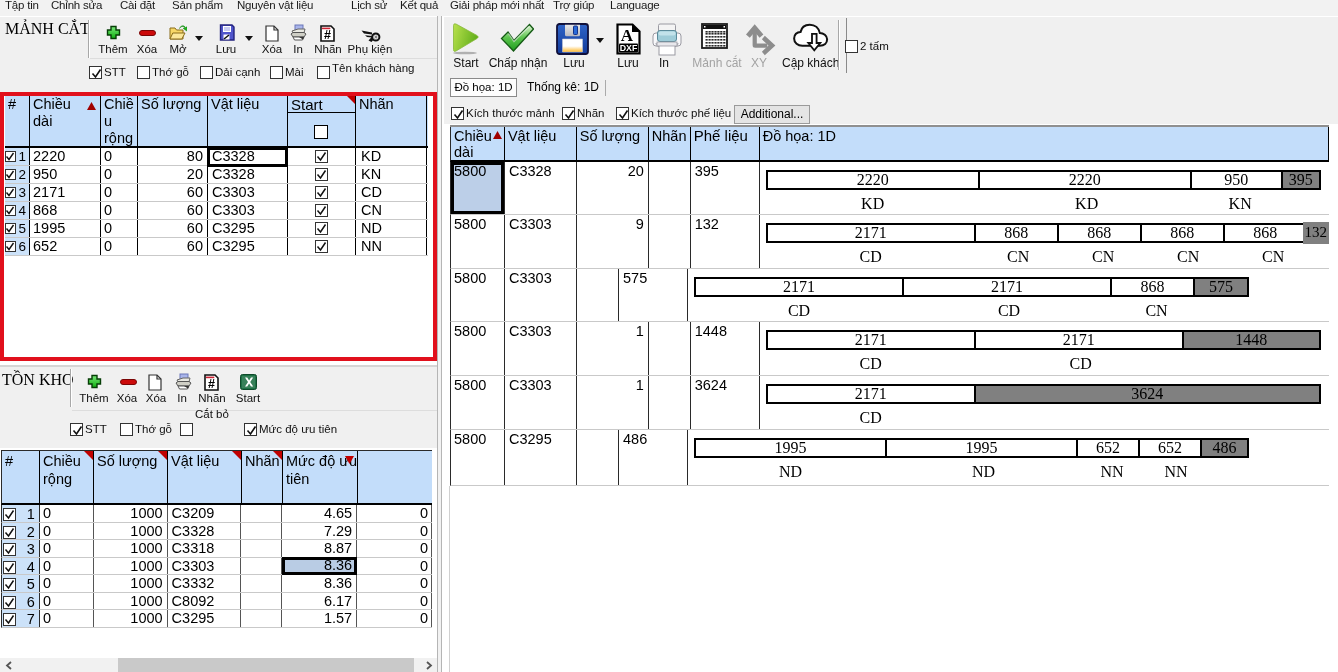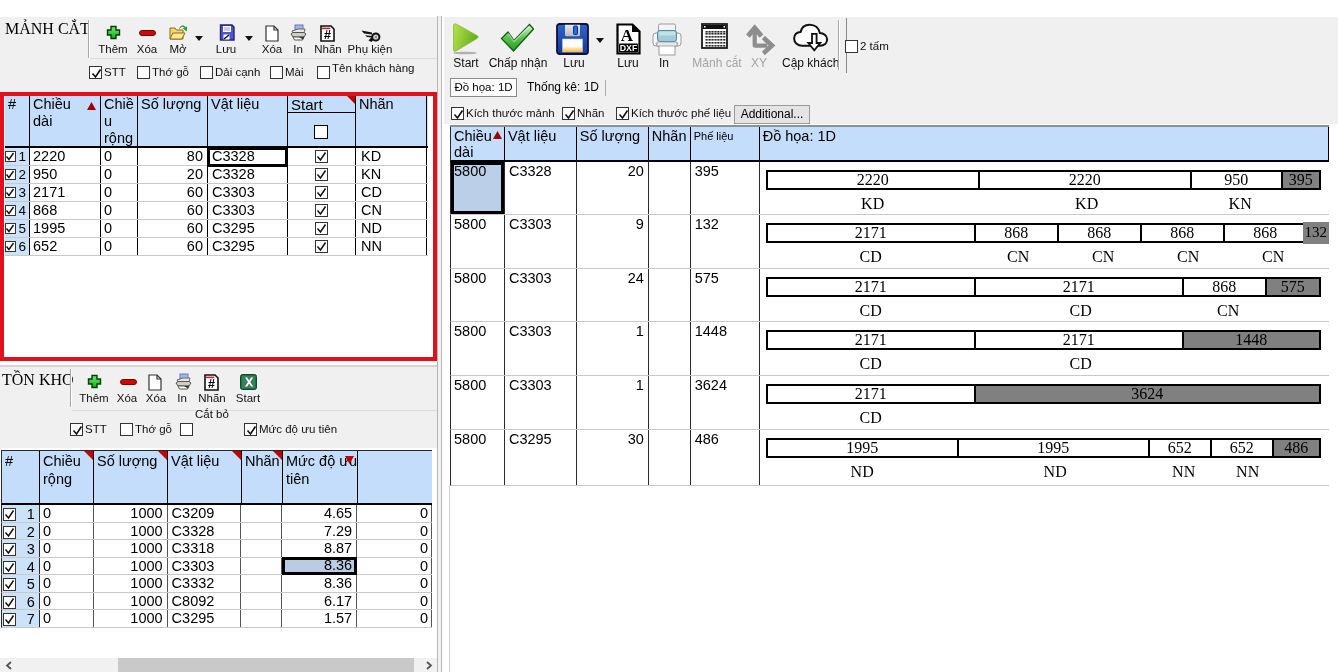--- a/index.html
+++ b/index.html
@@ -9,20 +9,32 @@
 .cb svg{position:absolute;left:0;top:0}
 .lbl{position:absolute;font-size:11.5px;color:#111;white-space:nowrap;line-height:13px}
 .ilbl{position:absolute;font-size:11.5px;color:#111;white-space:nowrap;text-align:center}
 .serif{font-family:"Liberation Serif",serif}
 .abs>svg{display:block}
 svg.abs{display:block}
 </style></head>
 <body>
 <div id="page">
 
+<div class="abs" style="left:0;top:0;width:1338px;height:16px;background:#f2f2f2;overflow:hidden">
+<div class="abs" style="top:-1px;font-size:11.5px;letter-spacing:-0.2px;color:#1a1a1a;white-space:nowrap;left:5px">Tập tin</div>
+<div class="abs" style="top:-1px;font-size:11.5px;letter-spacing:-0.2px;color:#1a1a1a;white-space:nowrap;left:51px">Chỉnh sửa</div>
+<div class="abs" style="top:-1px;font-size:11.5px;letter-spacing:-0.2px;color:#1a1a1a;white-space:nowrap;left:120px">Cài đặt</div>
+<div class="abs" style="top:-1px;font-size:11.5px;letter-spacing:-0.2px;color:#1a1a1a;white-space:nowrap;left:172px">Sản phẩm</div>
+<div class="abs" style="top:-1px;font-size:11.5px;letter-spacing:-0.2px;color:#1a1a1a;white-space:nowrap;left:237px">Nguyên vật liệu</div>
+<div class="abs" style="top:-1px;font-size:11.5px;letter-spacing:-0.2px;color:#1a1a1a;white-space:nowrap;left:351px">Lịch sử</div>
+<div class="abs" style="top:-1px;font-size:11.5px;letter-spacing:-0.2px;color:#1a1a1a;white-space:nowrap;left:400px">Kết quả</div>
+<div class="abs" style="top:-1px;font-size:11.5px;letter-spacing:-0.2px;color:#1a1a1a;white-space:nowrap;left:450px">Giải pháp mới nhất</div>
+<div class="abs" style="top:-1px;font-size:11.5px;letter-spacing:-0.2px;color:#1a1a1a;white-space:nowrap;left:553px">Trợ giúp</div>
+<div class="abs" style="top:-1px;font-size:11.5px;letter-spacing:-0.2px;color:#1a1a1a;white-space:nowrap;left:610px">Language</div>
+</div>
 
 <div class="abs" style="left:0;top:16px;width:437px;height:76px;background:#f0f0f0;border-top:1px solid #fff">
 </div>
 <div class="abs serif" style="left:5px;top:20px;font-size:16px;color:#000">MẢNH CẮT</div>
 <div class="abs" style="left:88px;top:20px;width:2px;height:38px;border-left:1px solid #a8a8a8;border-right:1px solid #fff"></div>
 <div class="abs" style="left:90px;top:58px;width:347px;height:1px;background:#ddd"></div>
 
 <div class="abs" id="i-them1" style="left:106px;top:25px">
       <svg width="15" height="15">
         <defs>
@@ -656,21 +668,21 @@
 <div class="abs" style="left:449px;top:486px;width:1px;height:186px;background:#d0d0d0"></div>
 <div class="abs" id="rtable" style="left:450px;top:125px;width:879px">
       <div style="height:2px;background:#909090"></div>
       <div style="display:flex;height:35px;background:#c3ddfa;border-bottom:2px solid #000;border-left:1px solid #2a2a2a">
         <div style="width:54px;border-right:1px solid #000;font-size:14.5px;line-height:16px;padding:1px 0 0 3px;position:relative">Chiều<br>dài<svg style="position:absolute;right:2px;top:4px" width="9" height="8">
             <path d="M4.5 0L9 8H0z" fill="#a00000"></path>
           </svg></div>
         <div style="width:72px;border-right:1px solid #000;font-size:14.5px;line-height:16px;padding:1px 0 0 3px;position:relative">Vật liệu</div>
         <div style="width:72px;border-right:1px solid #000;font-size:14.5px;line-height:16px;padding:1px 0 0 3px;position:relative">Số lượng</div>
         <div style="width:42px;border-right:1px solid #000;font-size:14.5px;line-height:16px;padding:1px 0 0 3px;position:relative">Nhãn</div>
-        <div style="width:69px;border-right:1px solid #000;font-size:11px;line-height:16px;padding:1px 0 0 3px;position:relative">Phế liệu</div>
+        <div style="width:69px;border-right:1px solid #000;font-size:15px;line-height:16px;padding:1px 0 0 3px;position:relative">Phế liệu</div>
         <div style="width:570px;border-right:1px solid #000;font-size:14.5px;line-height:16px;padding:1px 0 0 3px;position:relative">Đồ họa: 1D</div>
       </div>
       <div style="display:flex;height:53px;border-bottom:1px solid #c9c9c9;border-left:1px solid #2a2a2a">
         <div style="width:54px;border-right:1px solid #2a2a2a;font-size:14.5px;line-height:17px;background:#bccfe8;position:relative;padding-top:1px;padding-left:3px">5800<div style="position:absolute;left:0;top:0;right:0;bottom:0;border:3px solid #000"></div></div>
         <div style="width:72px;border-right:1px solid #2a2a2a;font-size:14.5px;line-height:17px;padding-top:1px;padding-left:4px;">C3328</div>
         <div style="width:72px;border-right:1px solid #2a2a2a;font-size:14.5px;line-height:17px;padding-top:1px;text-align:right;padding-right:4px;">20</div>
         <div style="width:42px;border-right:1px solid #2a2a2a;font-size:14.5px;line-height:17px;padding-top:1px;"></div>
         <div style="width:69px;border-right:1px solid #2a2a2a;font-size:14.5px;line-height:17px;padding-top:1px;padding-left:4px;">395</div>
         <div style="width:570px;position:relative;font-family:'Liberation Serif',serif">
           <div style="position:absolute;left:6px;top:8px;width:555px;height:20px;border:2px solid #000;display:flex">
@@ -709,21 +721,20 @@
             <div style="font-size:16px;line-height:15px;text-align:center;width:85px;">CN</div>
             <div style="font-size:16px;line-height:15px;text-align:center;width:85px;">CN</div>
             <div style="font-size:16px;line-height:15px;text-align:center;flex:1;"></div>
           </div>
           <div style="position:absolute;left:543px;top:7px;width:26px;height:22px;background:#808080;font-size:15px;line-height:21px;text-align:center;color:#000">132</div>
         </div>
       </div>
       <div style="display:flex;height:53px;border-bottom:1px solid #c9c9c9;border-left:1px solid #2a2a2a">
         <div style="width:54px;border-right:1px solid #2a2a2a;font-size:14.5px;line-height:17px;padding-top:1px;padding-left:3px;">5800</div>
         <div style="width:72px;border-right:1px solid #2a2a2a;font-size:14.5px;line-height:17px;padding-top:1px;padding-left:4px;">C3303</div>
-        <div style="width:72px;border-right:1px solid #2a2a2a;font-size:14.5px;line-height:17px;padding-top:1px;text-align:right;padding-right:4px;">24</div>
         <div style="width:42px;border-right:1px solid #2a2a2a;font-size:14.5px;line-height:17px;padding-top:1px;"></div>
         <div style="width:69px;border-right:1px solid #2a2a2a;font-size:14.5px;line-height:17px;padding-top:1px;padding-left:4px;">575</div>
         <div style="width:570px;position:relative;font-family:'Liberation Serif',serif">
           <div style="position:absolute;left:6px;top:8px;width:555px;height:20px;border:2px solid #000;display:flex">
             <div style="height:16px;font-size:16px;line-height:16px;text-align:center;overflow:hidden;width:208px;border-right:2px solid #000;">2171</div>
             <div style="height:16px;font-size:16px;line-height:16px;text-align:center;overflow:hidden;width:208px;border-right:2px solid #000;">2171</div>
             <div style="height:16px;font-size:16px;line-height:16px;text-align:center;overflow:hidden;width:83px;border-right:2px solid #000;">868</div>
             <div style="height:16px;font-size:16px;line-height:16px;text-align:center;overflow:hidden;flex:1;background:#808080;">575</div>
           </div>
           <div style="position:absolute;left:6px;top:34px;width:555px;display:flex">
@@ -766,21 +777,20 @@
           </div>
           <div style="position:absolute;left:6px;top:34px;width:555px;display:flex">
             <div style="font-size:16px;line-height:15px;text-align:center;width:210px;">CD</div>
             <div style="font-size:16px;line-height:15px;text-align:center;flex:1;"></div>
           </div>
         </div>
       </div>
       <div style="display:flex;height:56px;border-bottom:1px solid #c9c9c9;border-left:1px solid #2a2a2a">
         <div style="width:54px;border-right:1px solid #2a2a2a;font-size:14.5px;line-height:17px;padding-top:1px;padding-left:3px;">5800</div>
         <div style="width:72px;border-right:1px solid #2a2a2a;font-size:14.5px;line-height:17px;padding-top:1px;padding-left:4px;">C3295</div>
-        <div style="width:72px;border-right:1px solid #2a2a2a;font-size:14.5px;line-height:17px;padding-top:1px;text-align:right;padding-right:4px;">30</div>
         <div style="width:42px;border-right:1px solid #2a2a2a;font-size:14.5px;line-height:17px;padding-top:1px;"></div>
         <div style="width:69px;border-right:1px solid #2a2a2a;font-size:14.5px;line-height:17px;padding-top:1px;padding-left:4px;">486</div>
         <div style="width:570px;position:relative;font-family:'Liberation Serif',serif">
           <div style="position:absolute;left:6px;top:8px;width:555px;height:20px;border:2px solid #000;display:flex">
             <div style="height:16px;font-size:16px;line-height:16px;text-align:center;overflow:hidden;width:191px;border-right:2px solid #000;">1995</div>
             <div style="height:16px;font-size:16px;line-height:16px;text-align:center;overflow:hidden;width:191px;border-right:2px solid #000;">1995</div>
             <div style="height:16px;font-size:16px;line-height:16px;text-align:center;overflow:hidden;width:62px;border-right:2px solid #000;">652</div>
             <div style="height:16px;font-size:16px;line-height:16px;text-align:center;overflow:hidden;width:62px;border-right:2px solid #000;">652</div>
             <div style="height:16px;font-size:16px;line-height:16px;text-align:center;overflow:hidden;flex:1;background:#808080;">486</div>
           </div>

